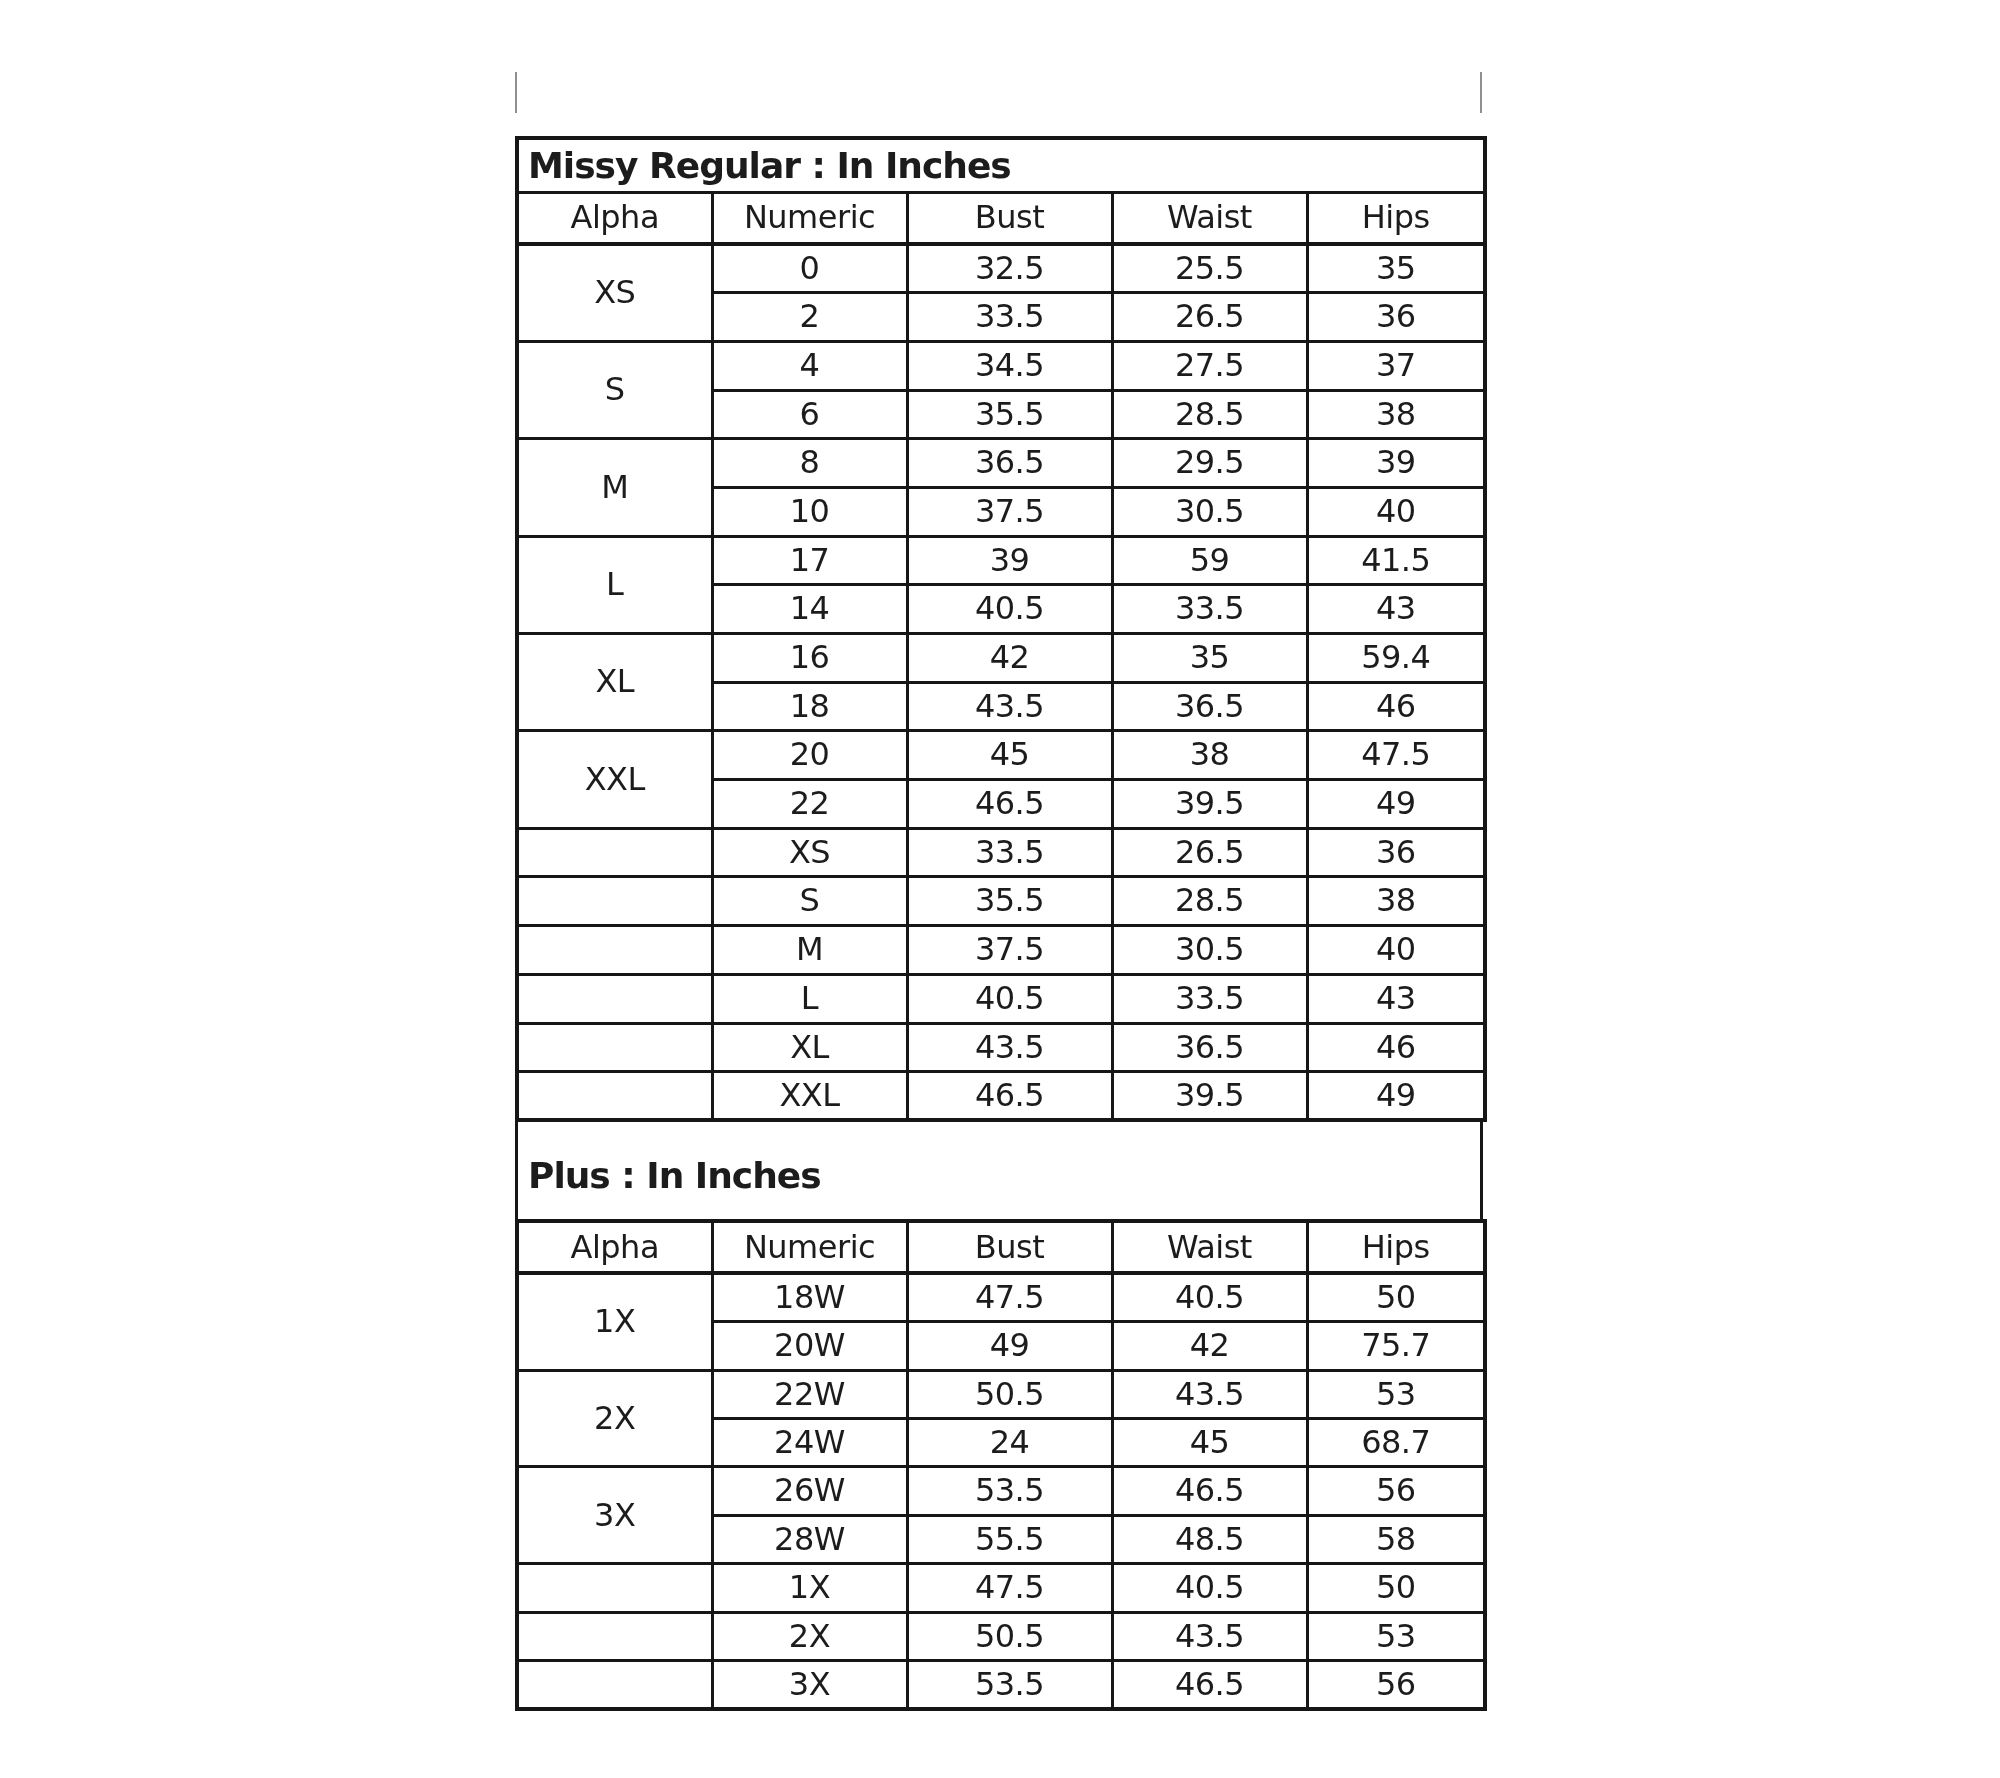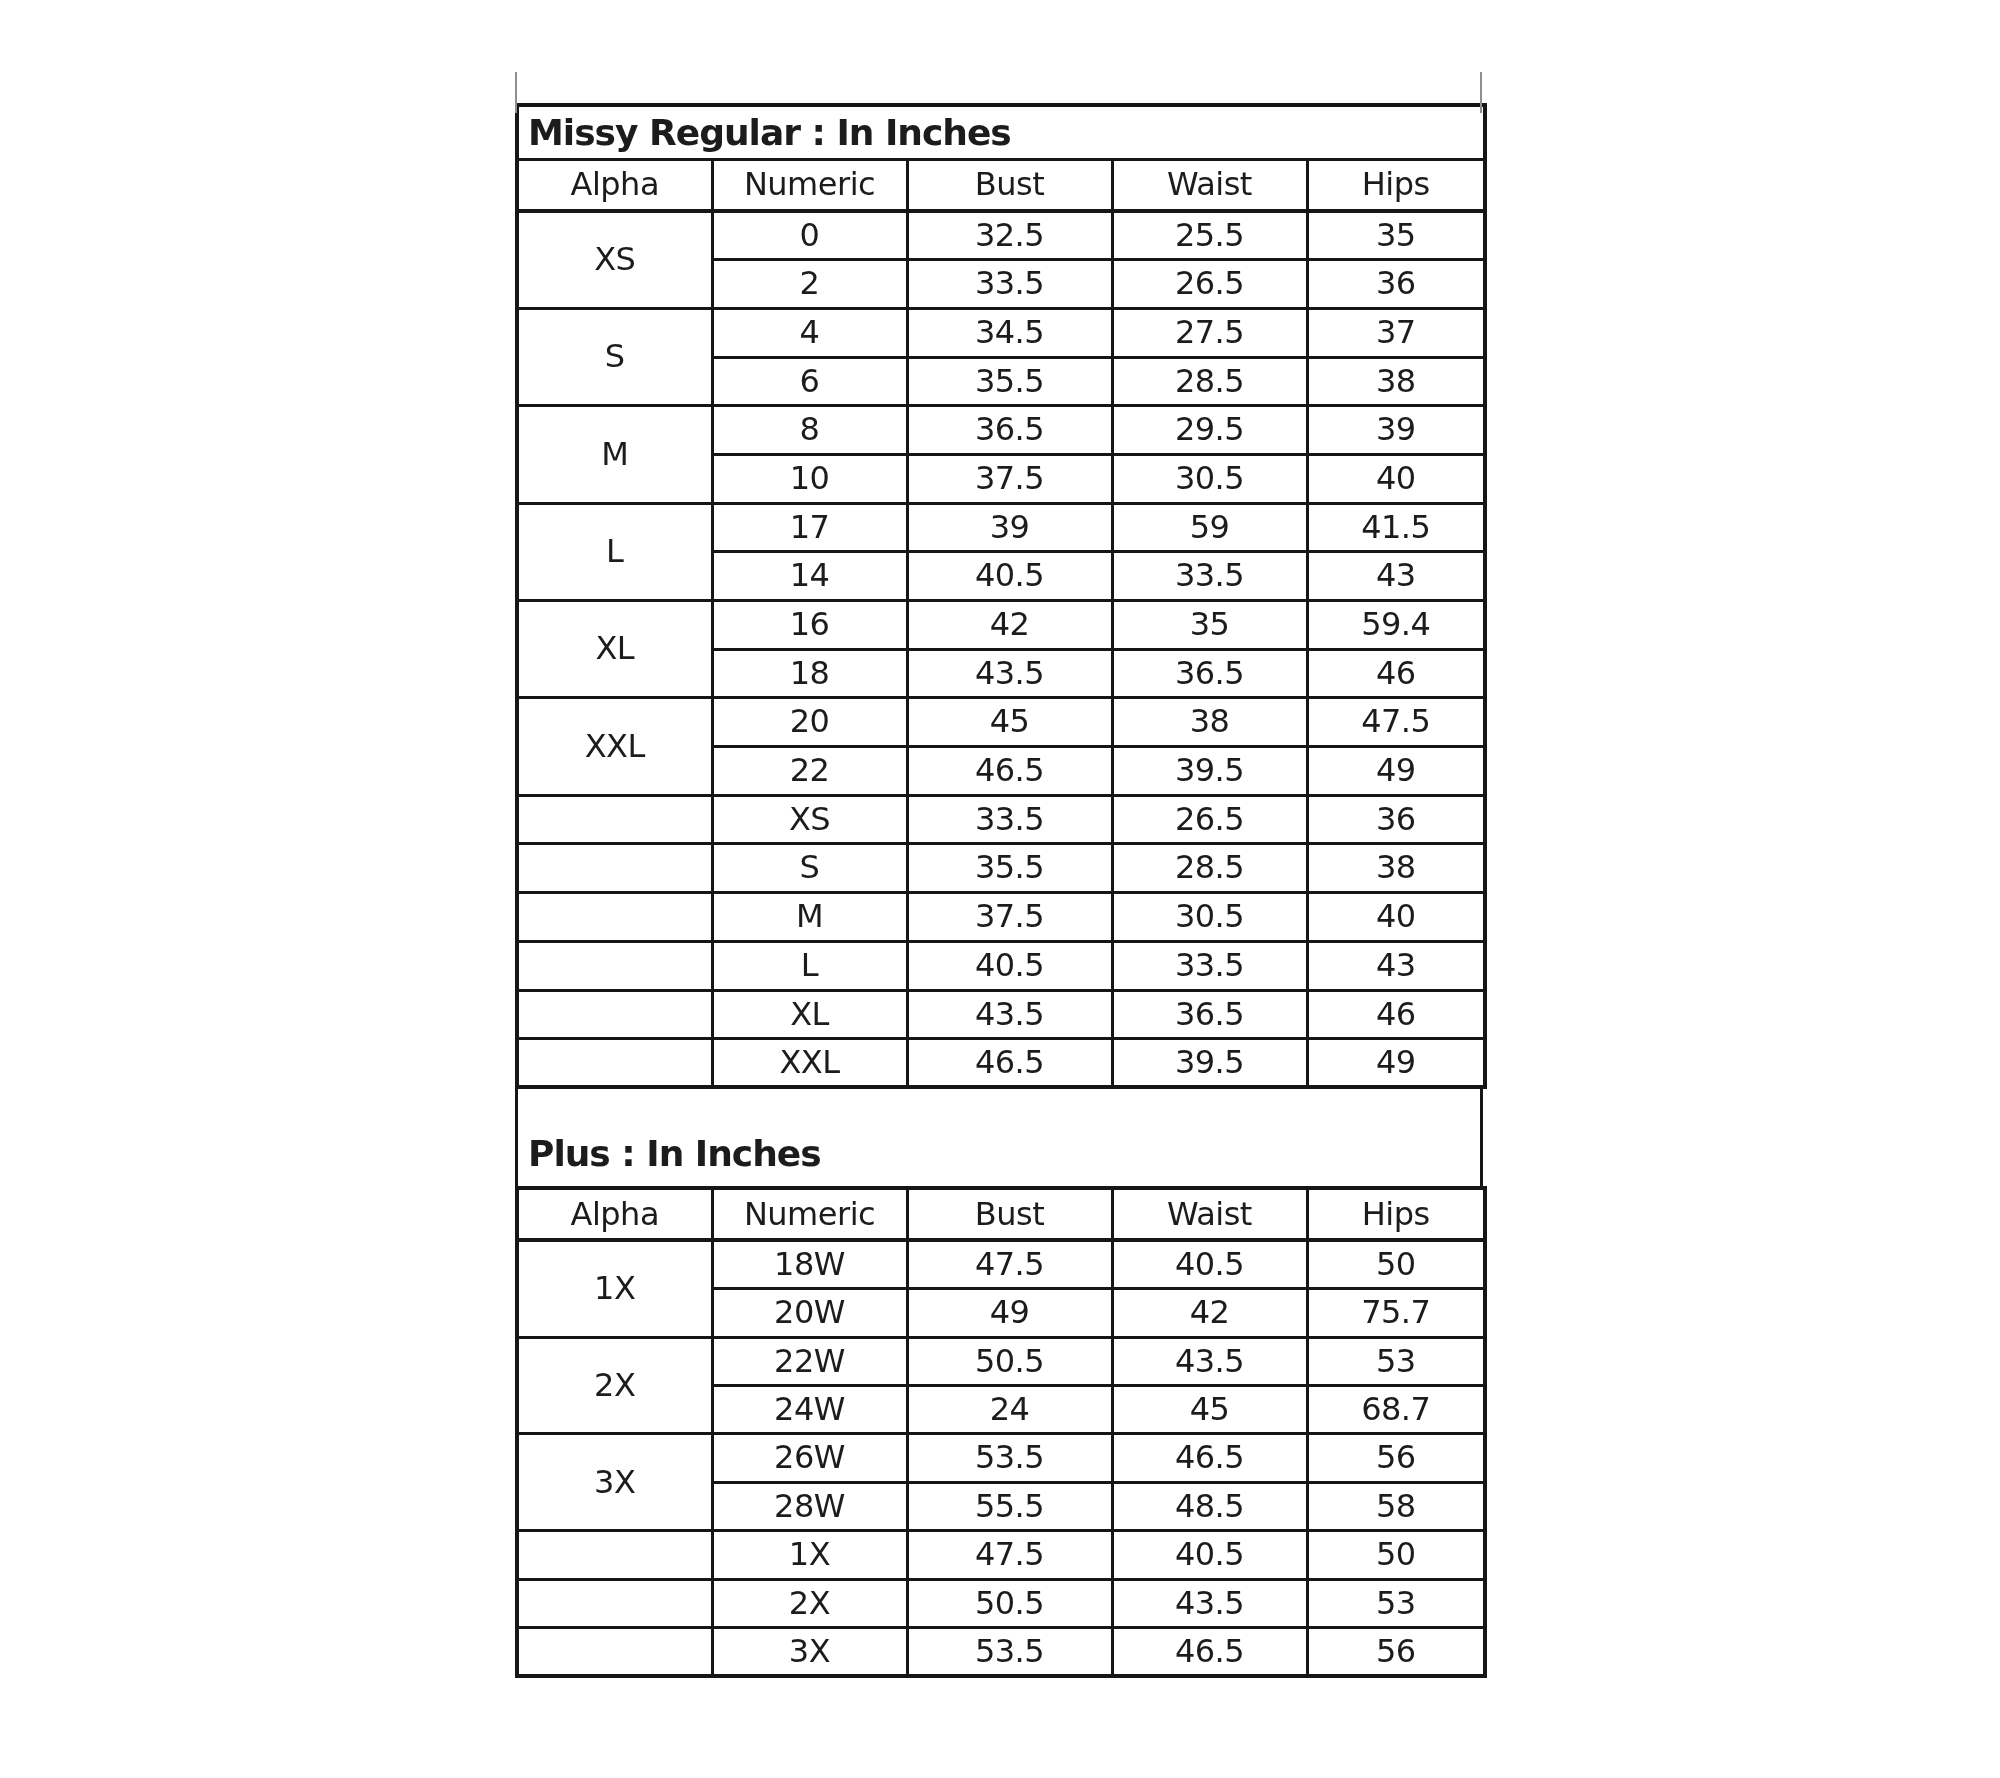--- a/index.html
+++ b/index.html
@@ -15,36 +15,36 @@
   table.size-table{
     border-collapse:collapse;table-layout:fixed;width:968px;
     border:4px solid #161616;
   }
   table.size-table td{
     border:3px solid #161616;
     text-align:center;vertical-align:middle;
     font-size:32px;line-height:1.05;letter-spacing:-0.5px;
     padding:0;overflow:hidden;white-space:nowrap;
   }
-  .missy-table{margin-top:31px;border-radius:14px;}
+  .missy-table{margin-top:64px;border-radius:14px;}
   tr.title-row td{
     height:51px;text-align:left;padding-left:9px;
     font-size:36px;font-weight:700;letter-spacing:-1px;
   }
   tr.header-row td{height:48px;border-bottom-width:4px;}
   .missy-table tbody tr{height:48.7px;}
   .plus-table tbody tr{height:48.4px;}
   .plus-table thead tr.header-row td{height:48px;}
   .gap-block{
     height:97px;border-left:3px solid #161616;border-right:3px solid #161616;
     display:flex;align-items:flex-end;
   }
   .gap-title{
     font-size:36px;font-weight:700;letter-spacing:-1px;
-    padding:0 0 12px 10px;
+    padding:0 0 23px 10px;
   }
   col.c-alpha{width:195px;}
   col.c-numeric{width:195px;}
   col.c-bust{width:205px;}
   col.c-waist{width:195px;}
   col.c-hips{width:178px;}
 </style>
 </head>
 <body>
 

